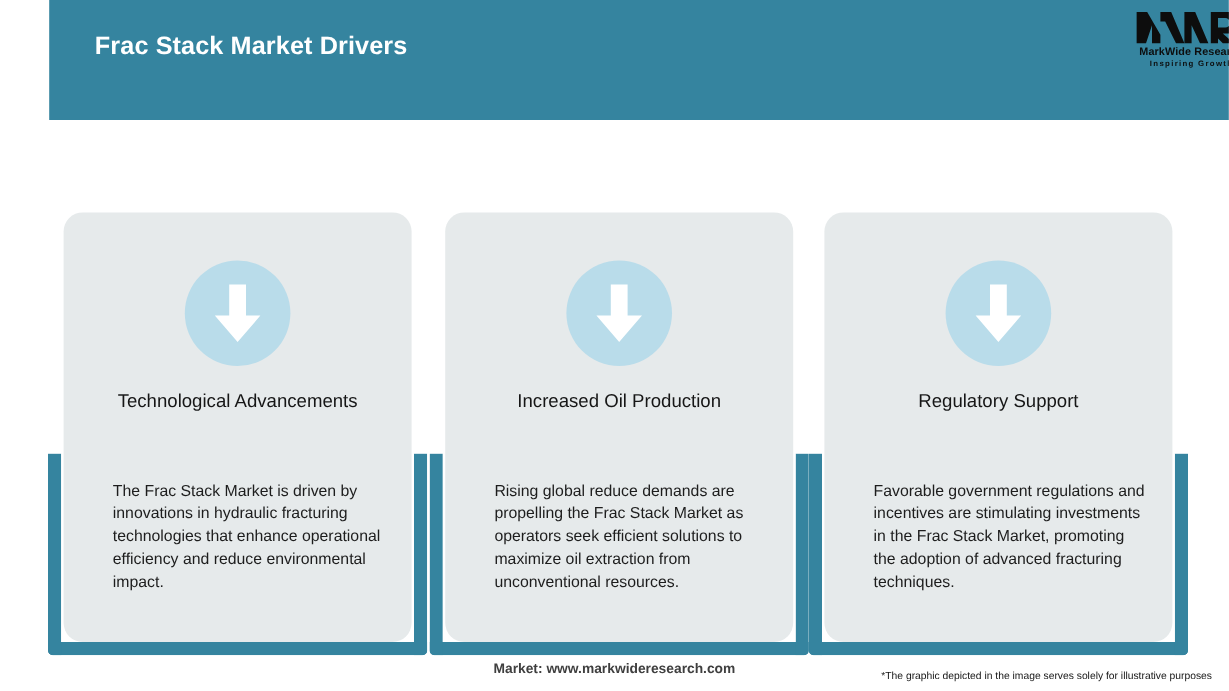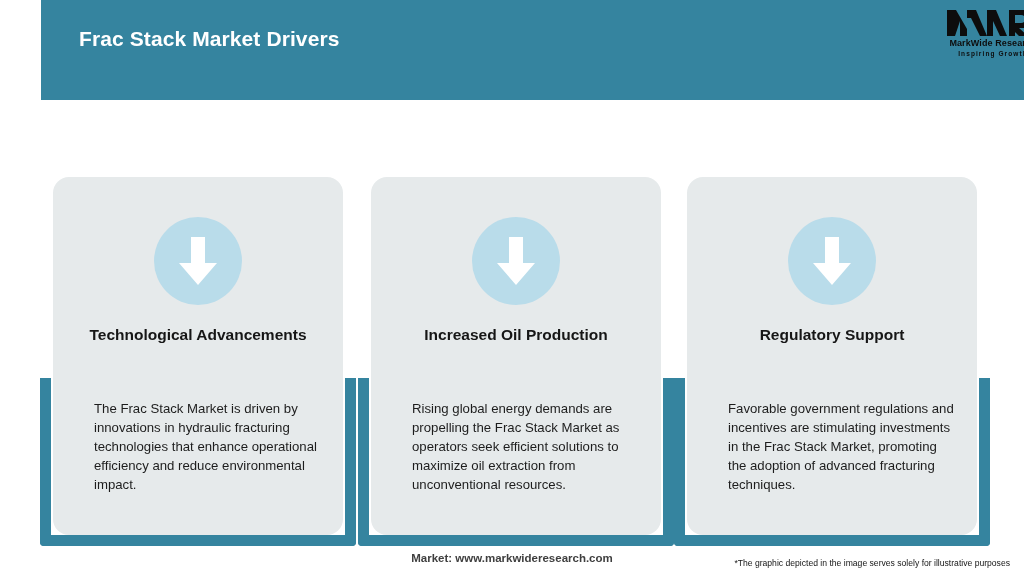--- a/index.html
+++ b/index.html
@@ -133,21 +133,21 @@
     transform: translate(-50%, -50%);
   }
 
   .card-title {
     position: absolute;
     left: 14px;
     right: 14px;
     top: 148px;
     text-align: center;
     font-size: 15.5px;
-    font-weight: bold;
+    font-weight: normal;
     color: #161616;
     line-height: 20px;
   }
 
   .card-body {
     position: absolute;
     left: 25px;
     right: 20px;
     top: 222px;
     font-size: 13.2px;
@@ -216,21 +216,21 @@
 
   <div class="card-wrap c1">
     <div class="card-frame"></div>
     <div class="card">
       <div class="icon-circle">
         <svg width="44" height="52" viewBox="0 0 44 52" aria-hidden="true">
           <polygon fill="#ffffff" points="15,2 29,2 29,28 41,28 22,50 3,28 15,28"></polygon>
         </svg>
       </div>
       <div class="card-title">Increased Oil Production</div>
-      <div class="card-body">Rising global energy demands are propelling the Frac Stack Market as operators seek efficient solutions to maximize oil extraction from unconventional resources.</div>
+      <div class="card-body">Rising global reduce demands are propelling the Frac Stack Market as operators seek efficient solutions to maximize oil extraction from unconventional resources.</div>
     </div>
   </div>
 
   <div class="card-wrap c2">
     <div class="card-frame"></div>
     <div class="card">
       <div class="icon-circle">
         <svg width="44" height="52" viewBox="0 0 44 52" aria-hidden="true">
           <polygon fill="#ffffff" points="15,2 29,2 29,28 41,28 22,50 3,28 15,28"></polygon>
         </svg>

